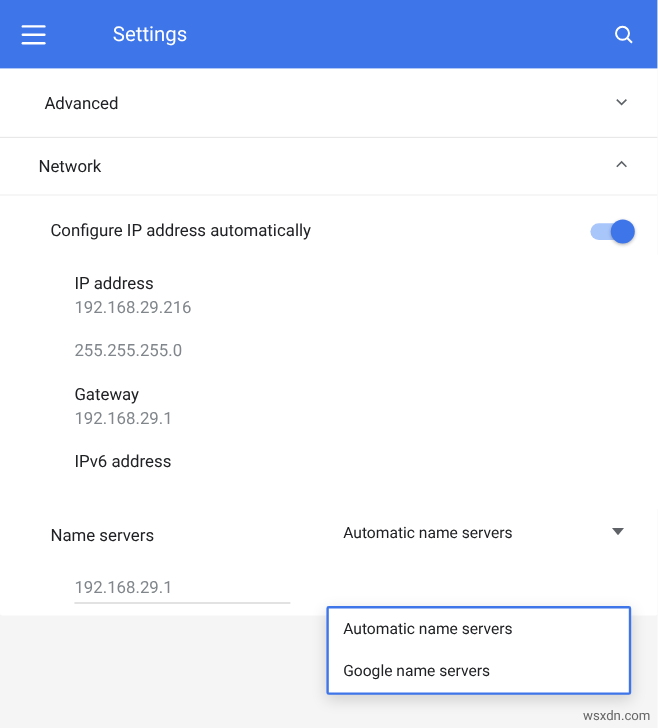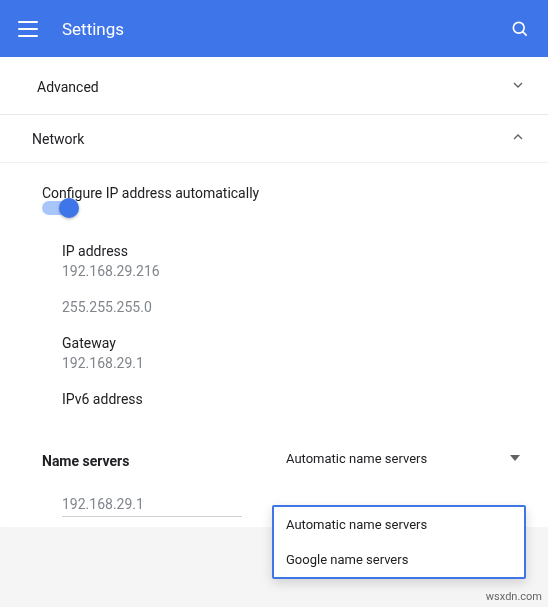--- a/index.html
+++ b/index.html
@@ -15,20 +15,21 @@
       position: relative;
       overflow: hidden;
     }
     .appbar {
       background: #3e75e9;
       height: 57px;
       display: flex;
       align-items: center;
       padding: 0 16px;
       color: #fff;
+      gap: 32px;
     }
     .hamburger {
       width: 24px;
       height: 24px;
       display: flex;
       flex-direction: column;
       justify-content: space-between;
       padding: 4px 2px;
       cursor: pointer;
       margin-right: 22px;
@@ -78,26 +79,25 @@
       padding-left: 32px;
     }
     .chevron {
       color: #5f6368;
     }
     .content {
       padding: 0 22px;
     }
     .toggle-row {
       display: flex;
-      align-items: flex-start;
+      align-items: center;
       justify-content: space-between;
       padding: 22px 0 18px 20px;
       font-size: 14px;
       color: #202124;
-      flex-direction: column;
     }
     .switch {
       width: 34px;
       height: 14px;
       border-radius: 8px;
       background: #a9c6fb;
       position: relative;
     }
     .switch::after {
       content: '';
@@ -125,21 +125,20 @@
     .ns-row {
       display: flex;
       align-items: center;
       justify-content: space-between;
       padding: 30px 0 8px 20px;
       position: relative;
     }
     .ns-label {
       font-size: 14px;
       color: #202124;
-      font-weight: bold;
     }
     .ns-select {
       display: flex;
       align-items: center;
       justify-content: space-between;
       width: 248px;
       font-size: 13px;
       color: #202124;
       padding: 0 6px 4px 8px;
       cursor: pointer;

